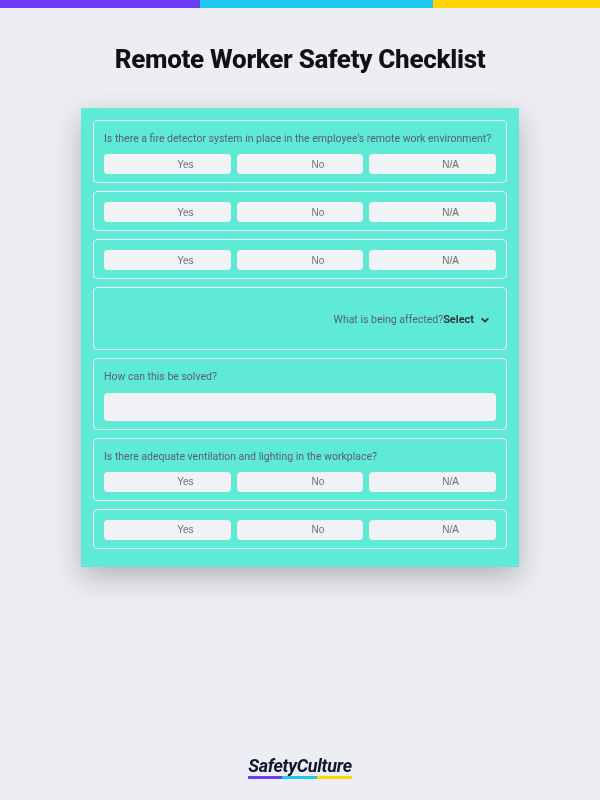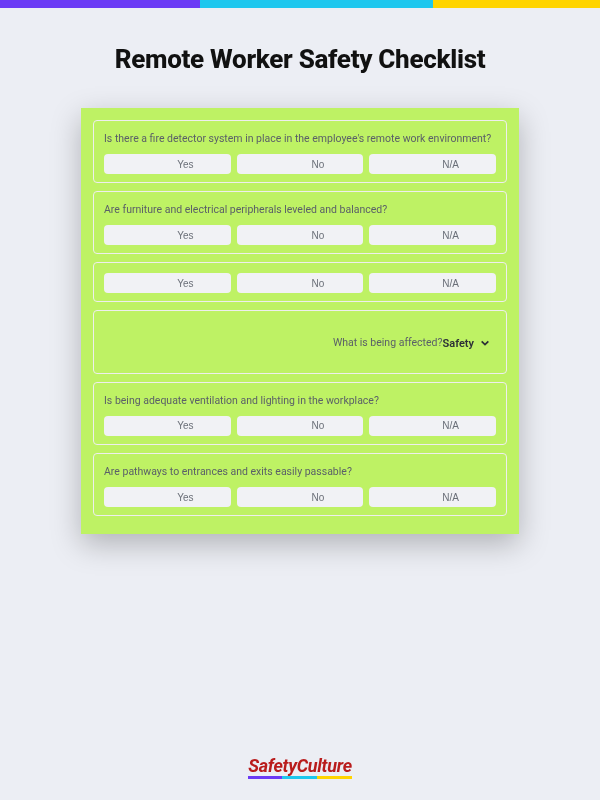--- a/index.html
+++ b/index.html
@@ -24,21 +24,21 @@
       font-size: 26px;
       font-weight: 800;
       color: #111;
       margin-top: 36px;
       margin-bottom: 34px;
       letter-spacing: -0.3px;
     }
     .card {
       width: 438px;
       margin: 0 auto;
-      background: #bef264;
+      background: #5eead4;
       box-shadow: 0 10px 28px rgba(0,0,0,0.25);
       padding: 12px 12px 10px;
     }
     .q {
       border: 1px solid #eee;
       border-radius: 4px;
       padding: 10px 10px 8px;
       margin-bottom: 8px;
     }
     .q-text {
@@ -90,21 +90,21 @@
     }
     .footer-logo {
       position: absolute;
       bottom: 24px;
       left: 0;
       right: 0;
       text-align: center;
       font-size: 18px;
       font-weight: 700;
       font-style: italic;
-      color: #b91c1c;
+      color: #0f172a;
       letter-spacing: -0.3px;
     }
     .footer-logo .underline {
       display: inline-block;
       position: relative;
     }
     .footer-logo .underline::after {
       content: "";
       position: absolute;
       left: 0; right: 0; bottom: -3px;
@@ -128,60 +128,62 @@
   <div class="q">
     <div class="q-text">Is there a fire detector system in place in the employee's remote work environment?</div>
     <div class="opts">
       <button class="opt">Yes</button>
       <button class="opt">No</button>
       <button class="opt">N/A</button>
     </div>
   </div>
 
   <div class="q">
-    <div class="q-text">Are furniture and electrical peripherals leveled and balanced?</div>
     <div class="opts">
       <button class="opt">Yes</button>
       <button class="opt">No</button>
       <button class="opt">N/A</button>
     </div>
   </div>
 
   <div class="q">
     <div class="opts">
       <button class="opt">Yes</button>
       <button class="opt">No</button>
       <button class="opt">N/A</button>
     </div>
   </div>
 
   <div class="q">
     <div class="select-row">
       <div class="q-text" style="margin:0;">What is being affected?</div>
       <div class="select-label">
-        <span>Safety</span>
+        <span>Select</span>
         <svg class="chev" viewBox="0 0 12 12">
             <path d="M2 4 L6 8 L10 4" fill="none" stroke="#2b2f36" stroke-width="2"></path>
           </svg>
       </div>
     </div>
   </div>
 
+  <div class="q">
+    <div class="q-text">How can this be solved?</div>
+    <div class="textarea"></div>
+  </div>
 
   <div class="q">
-    <div class="q-text">Is being adequate ventilation and lighting in the workplace?</div>
+    <div class="q-text">Is there adequate ventilation and lighting in the workplace?</div>
     <div class="opts">
       <button class="opt">Yes</button>
       <button class="opt">No</button>
       <button class="opt">N/A</button>
     </div>
   </div>
 
   <div class="q">
-    <div class="q-text">Are pathways to entrances and exits easily passable?</div>
     <div class="opts">
       <button class="opt">Yes</button>
       <button class="opt">No</button>
       <button class="opt">N/A</button>
     </div>
   </div>
 
 </div>
 
 <div class="footer-logo">

